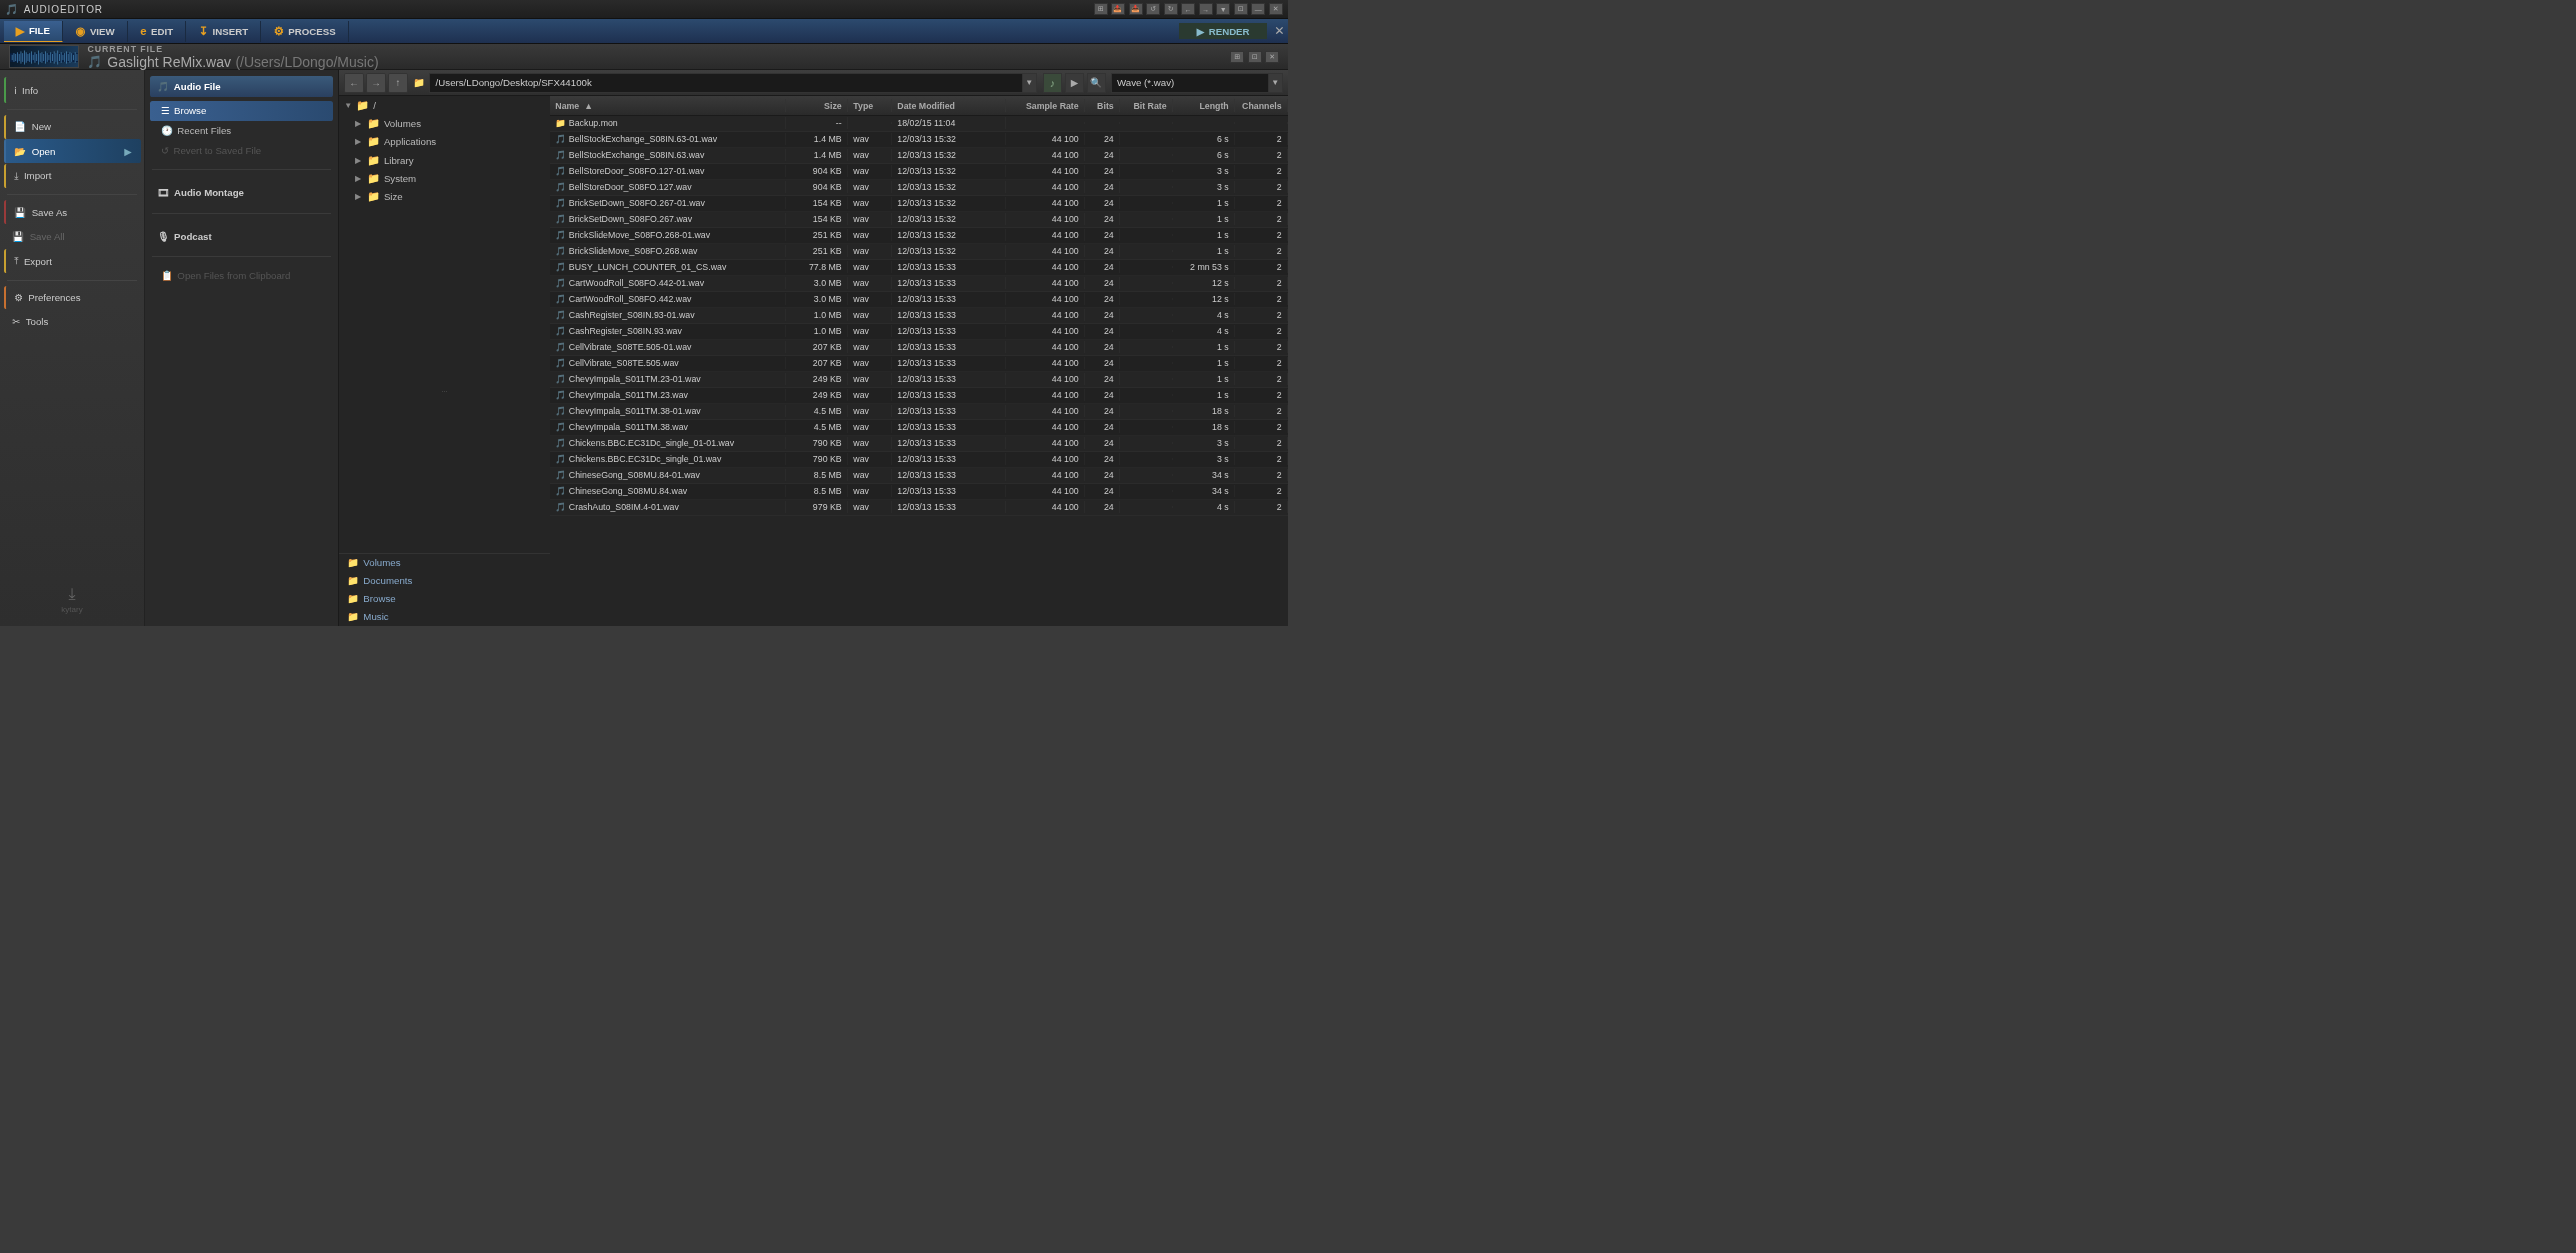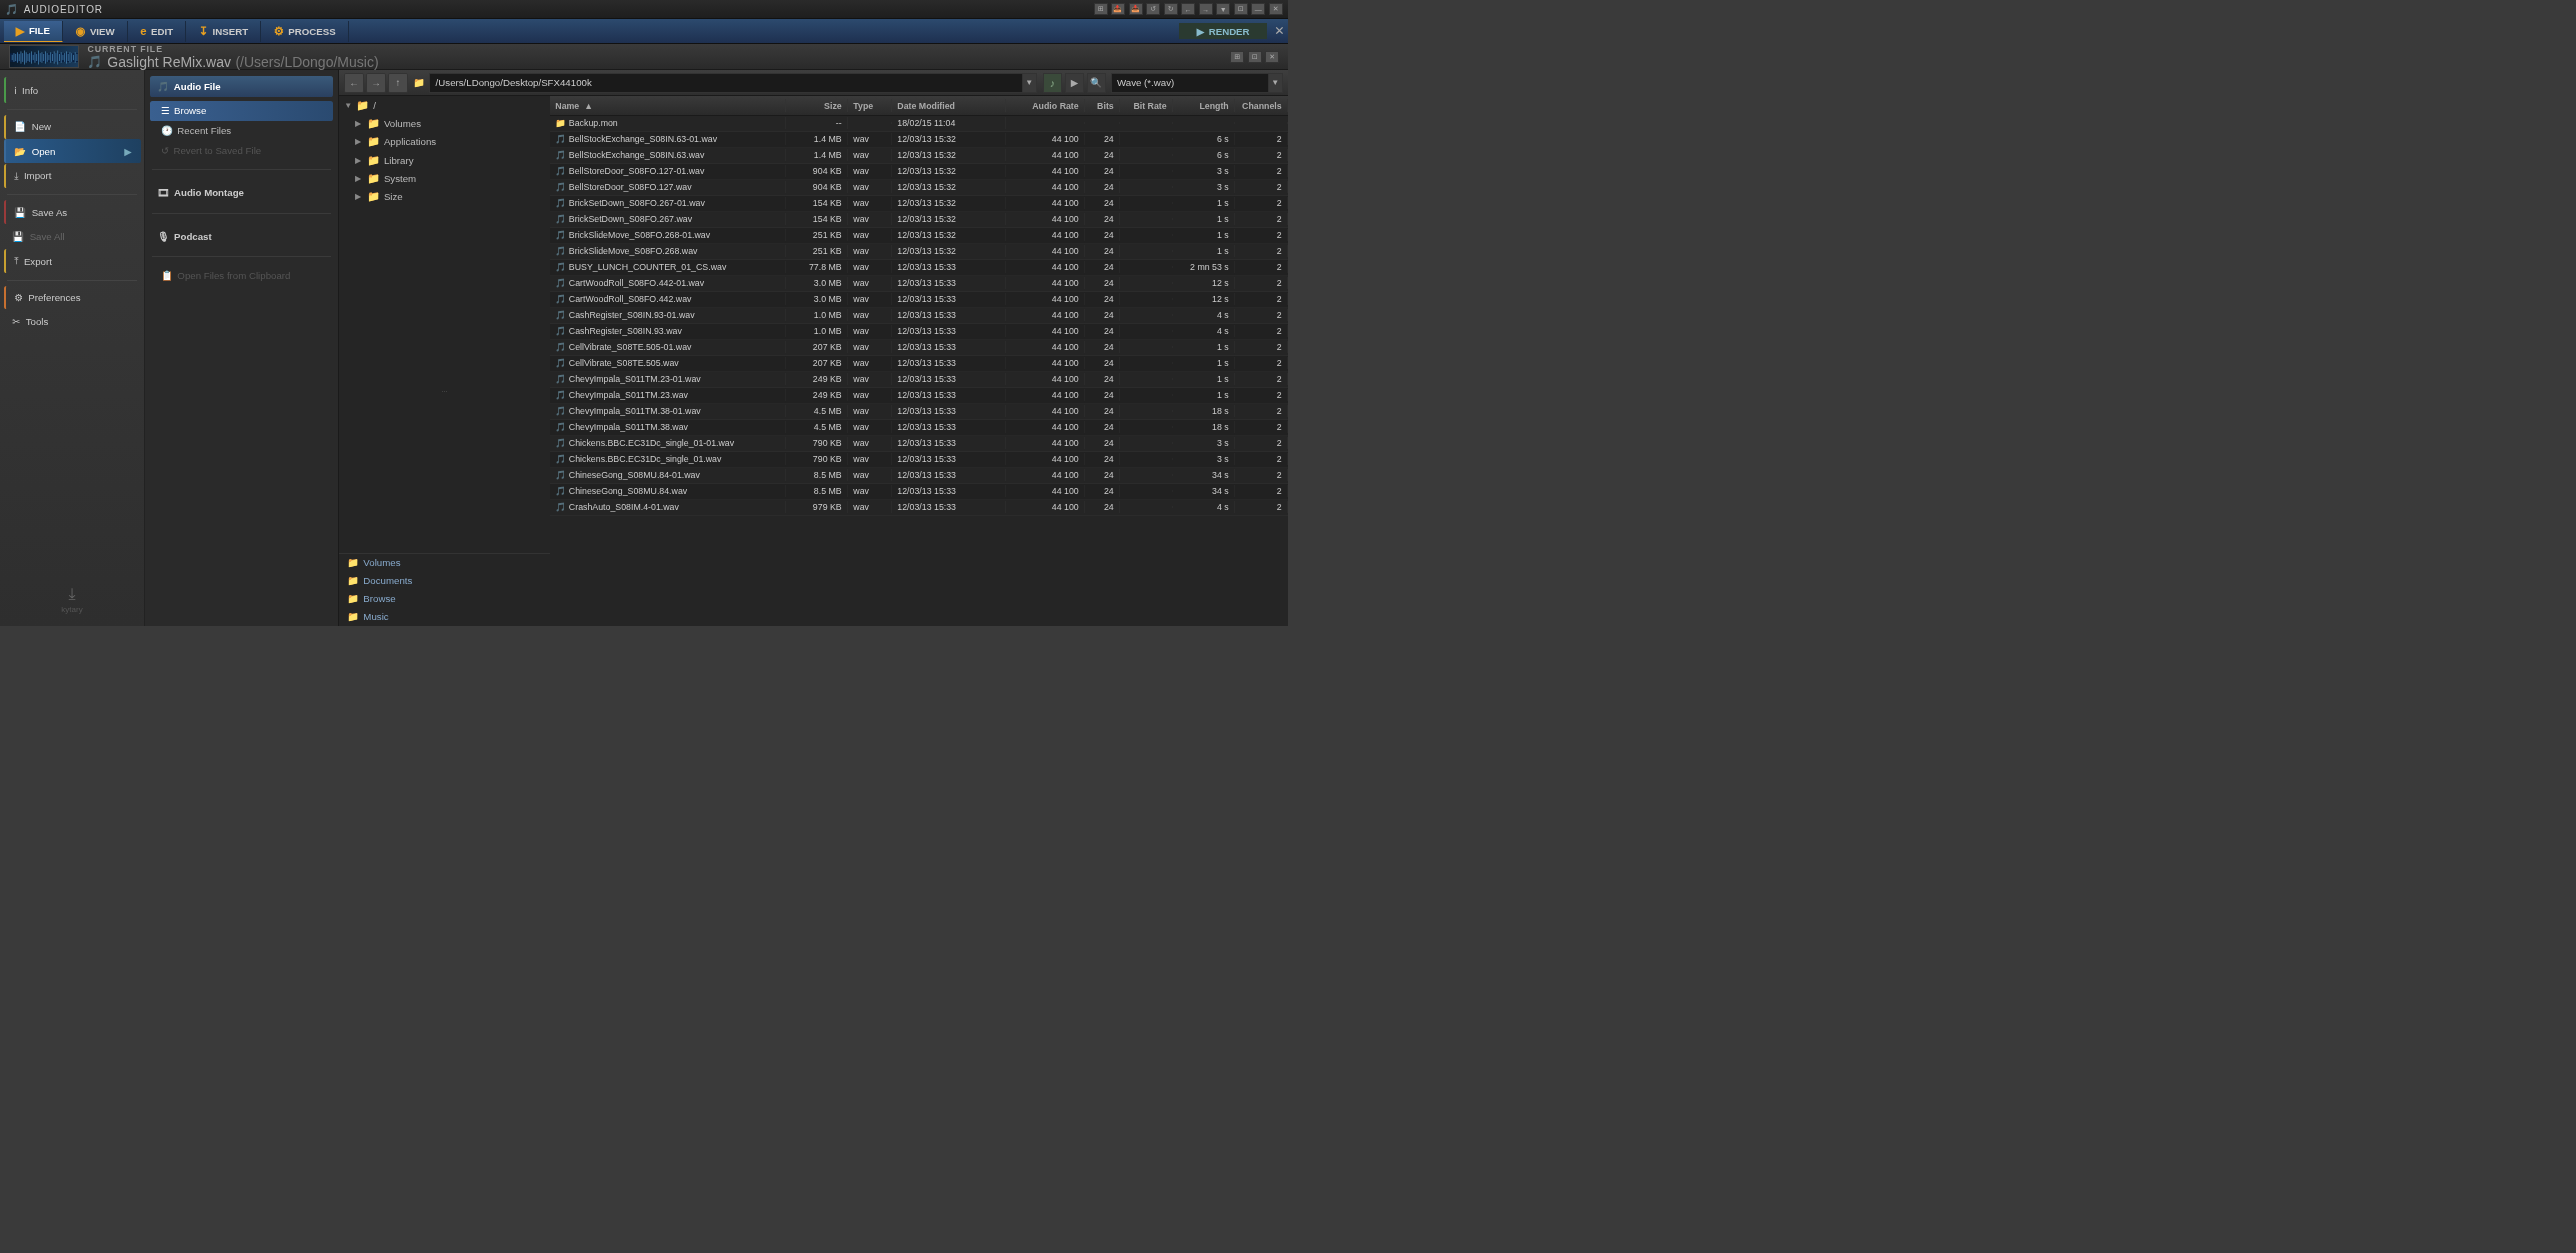--- a/index.html
+++ b/index.html
@@ -493,21 +493,21 @@
           <div class="col-header col-size">
             <span>Size</span>
           </div>
           <div class="col-header col-type">
             <span>Type</span>
           </div>
           <div class="col-header col-date">
             <span>Date Modified</span>
           </div>
           <div class="col-header col-sr">
-            <span>Audio Rate</span>
+            <span>Sample Rate</span>
           </div>
           <div class="col-header col-bits">
             <span>Bits</span>
           </div>
           <div class="col-header col-br">
             <span>Bit Rate</span>
           </div>
           <div class="col-header col-len">
             <span>Length</span>
           </div>

